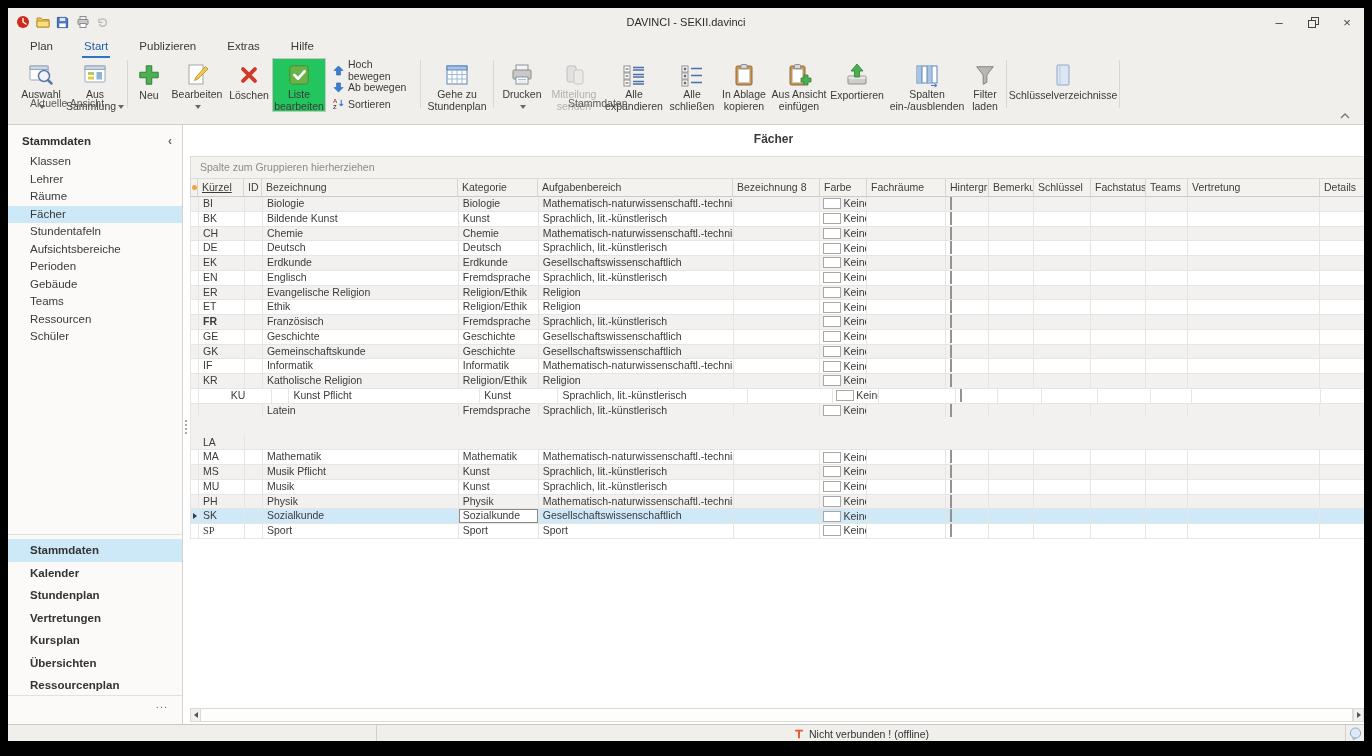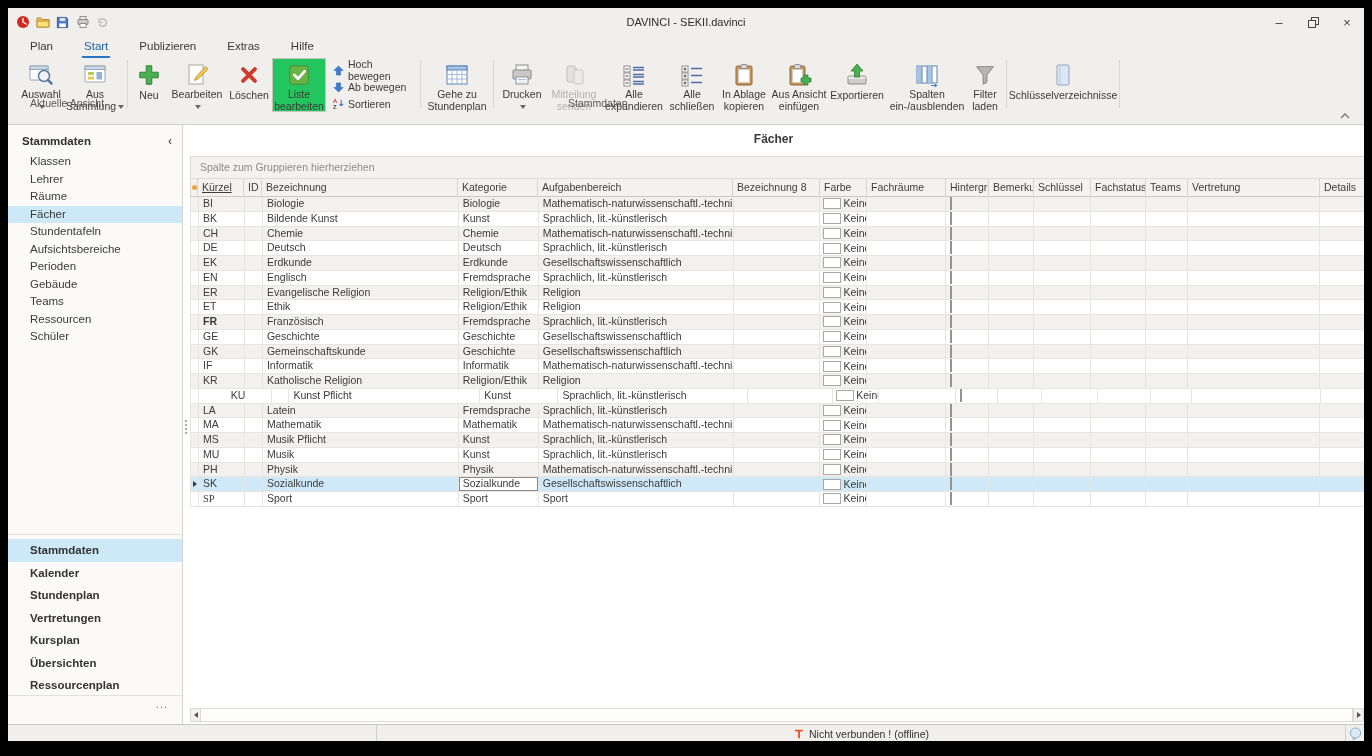--- a/index.html
+++ b/index.html
@@ -722,21 +722,21 @@
               <div class="cell" style="width: 43px;"><span class="chk"></span></div>
               <div class="cell" style="width: 45px;"></div>
               <div class="cell" style="width: 57px;"></div>
               <div class="cell" style="width: 55px;"></div>
               <div class="cell" style="width: 42px;"></div>
               <div class="cell" style="width: 132px;"></div>
               <div class="cell" style="width: 45px;"></div>
             </div>
             <div class="trow alt">
               <div class="cell ind" style="width: 8px;"></div>
-              <div class="cell" style="width: 46px;">LA</div>
+              <div class="cell" style="width: 46px; margin-top: 32px;">LA</div>
               <div class="cell" style="width: 18px;"></div>
               <div class="cell" style="width: 196px;">Latein</div>
               <div class="cell" style="width: 80px;">Fremdsprache</div>
               <div class="cell" style="width: 195px;">Sprachlich, lit.-künstlerisch</div>
               <div class="cell" style="width: 87px;"></div>
               <div class="cell farbe" style="width: 47px;">
                 <span class="swatch"></span>
                 <span class="fval">Keine</span>
               </div>
               <div class="cell" style="width: 79px;"></div>

